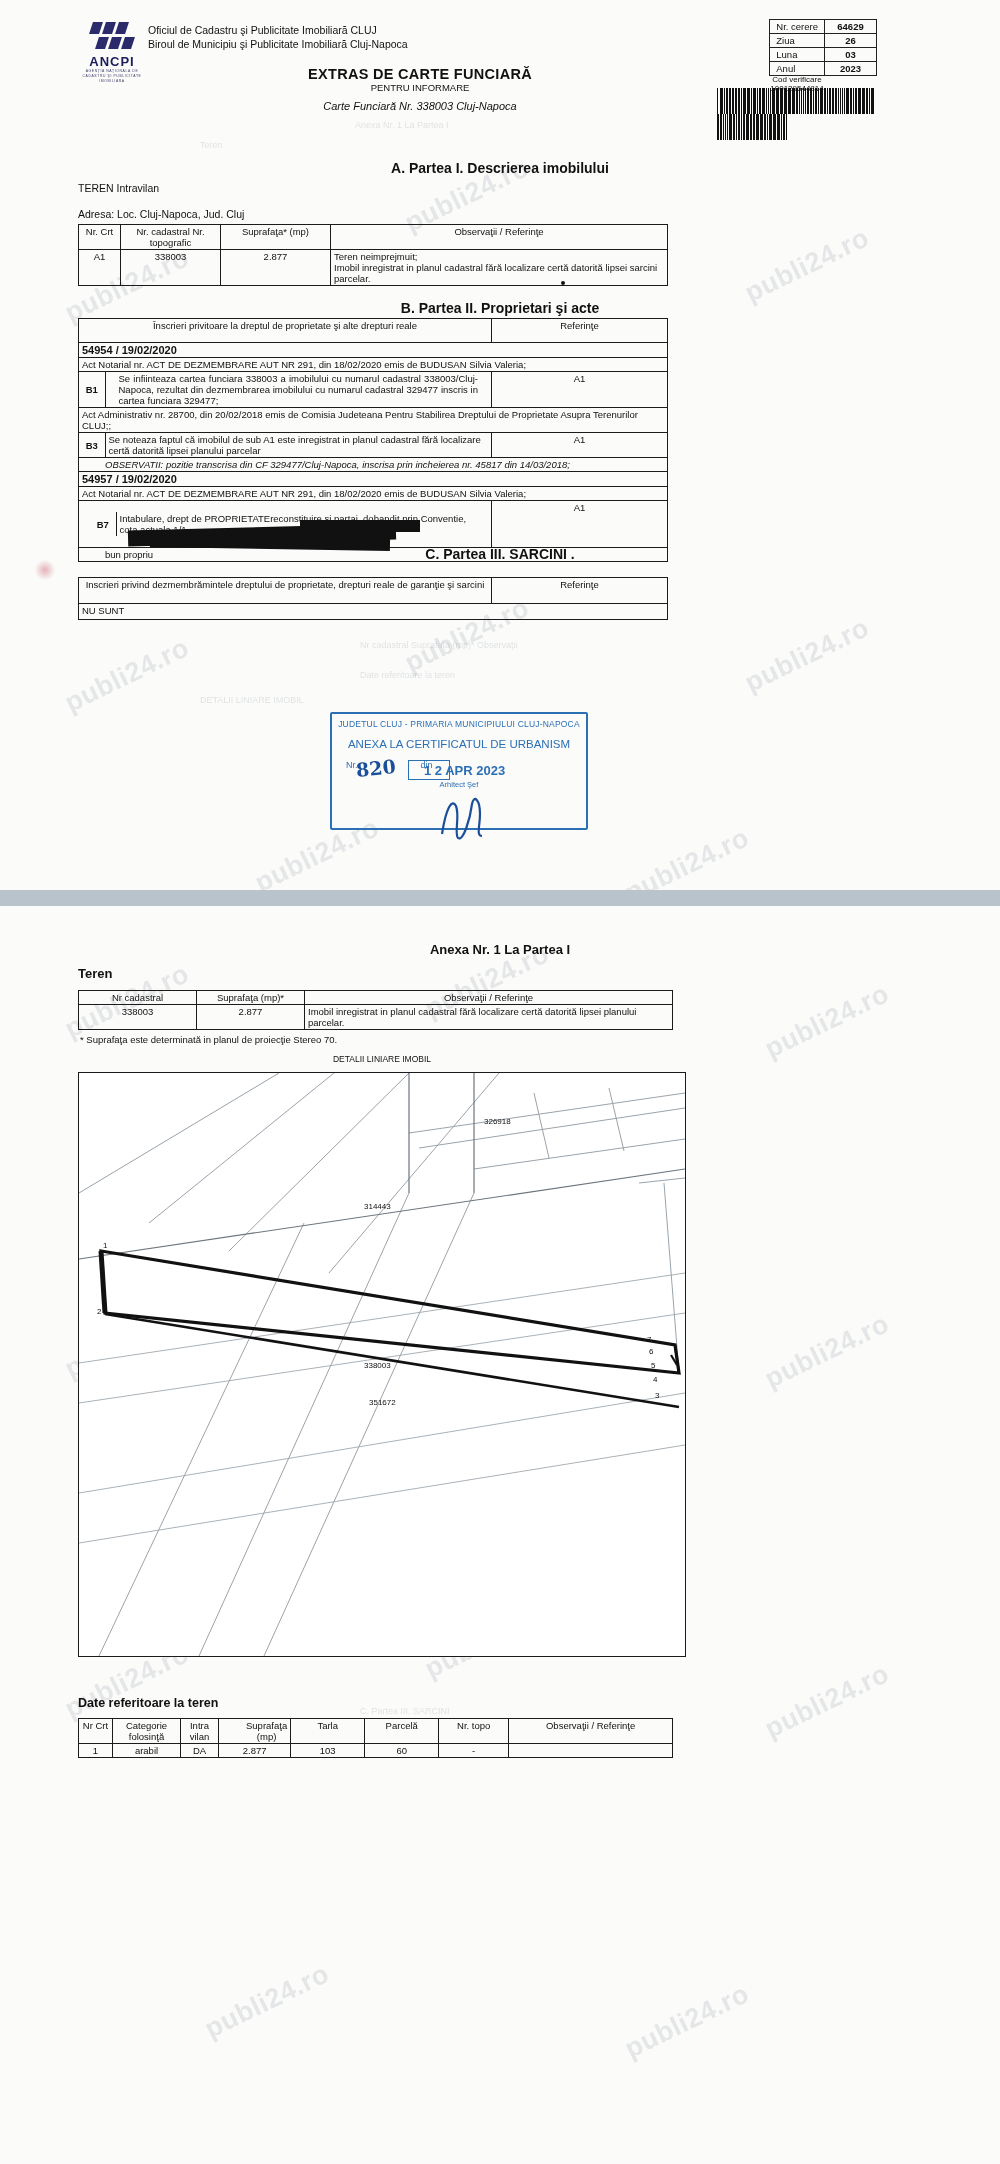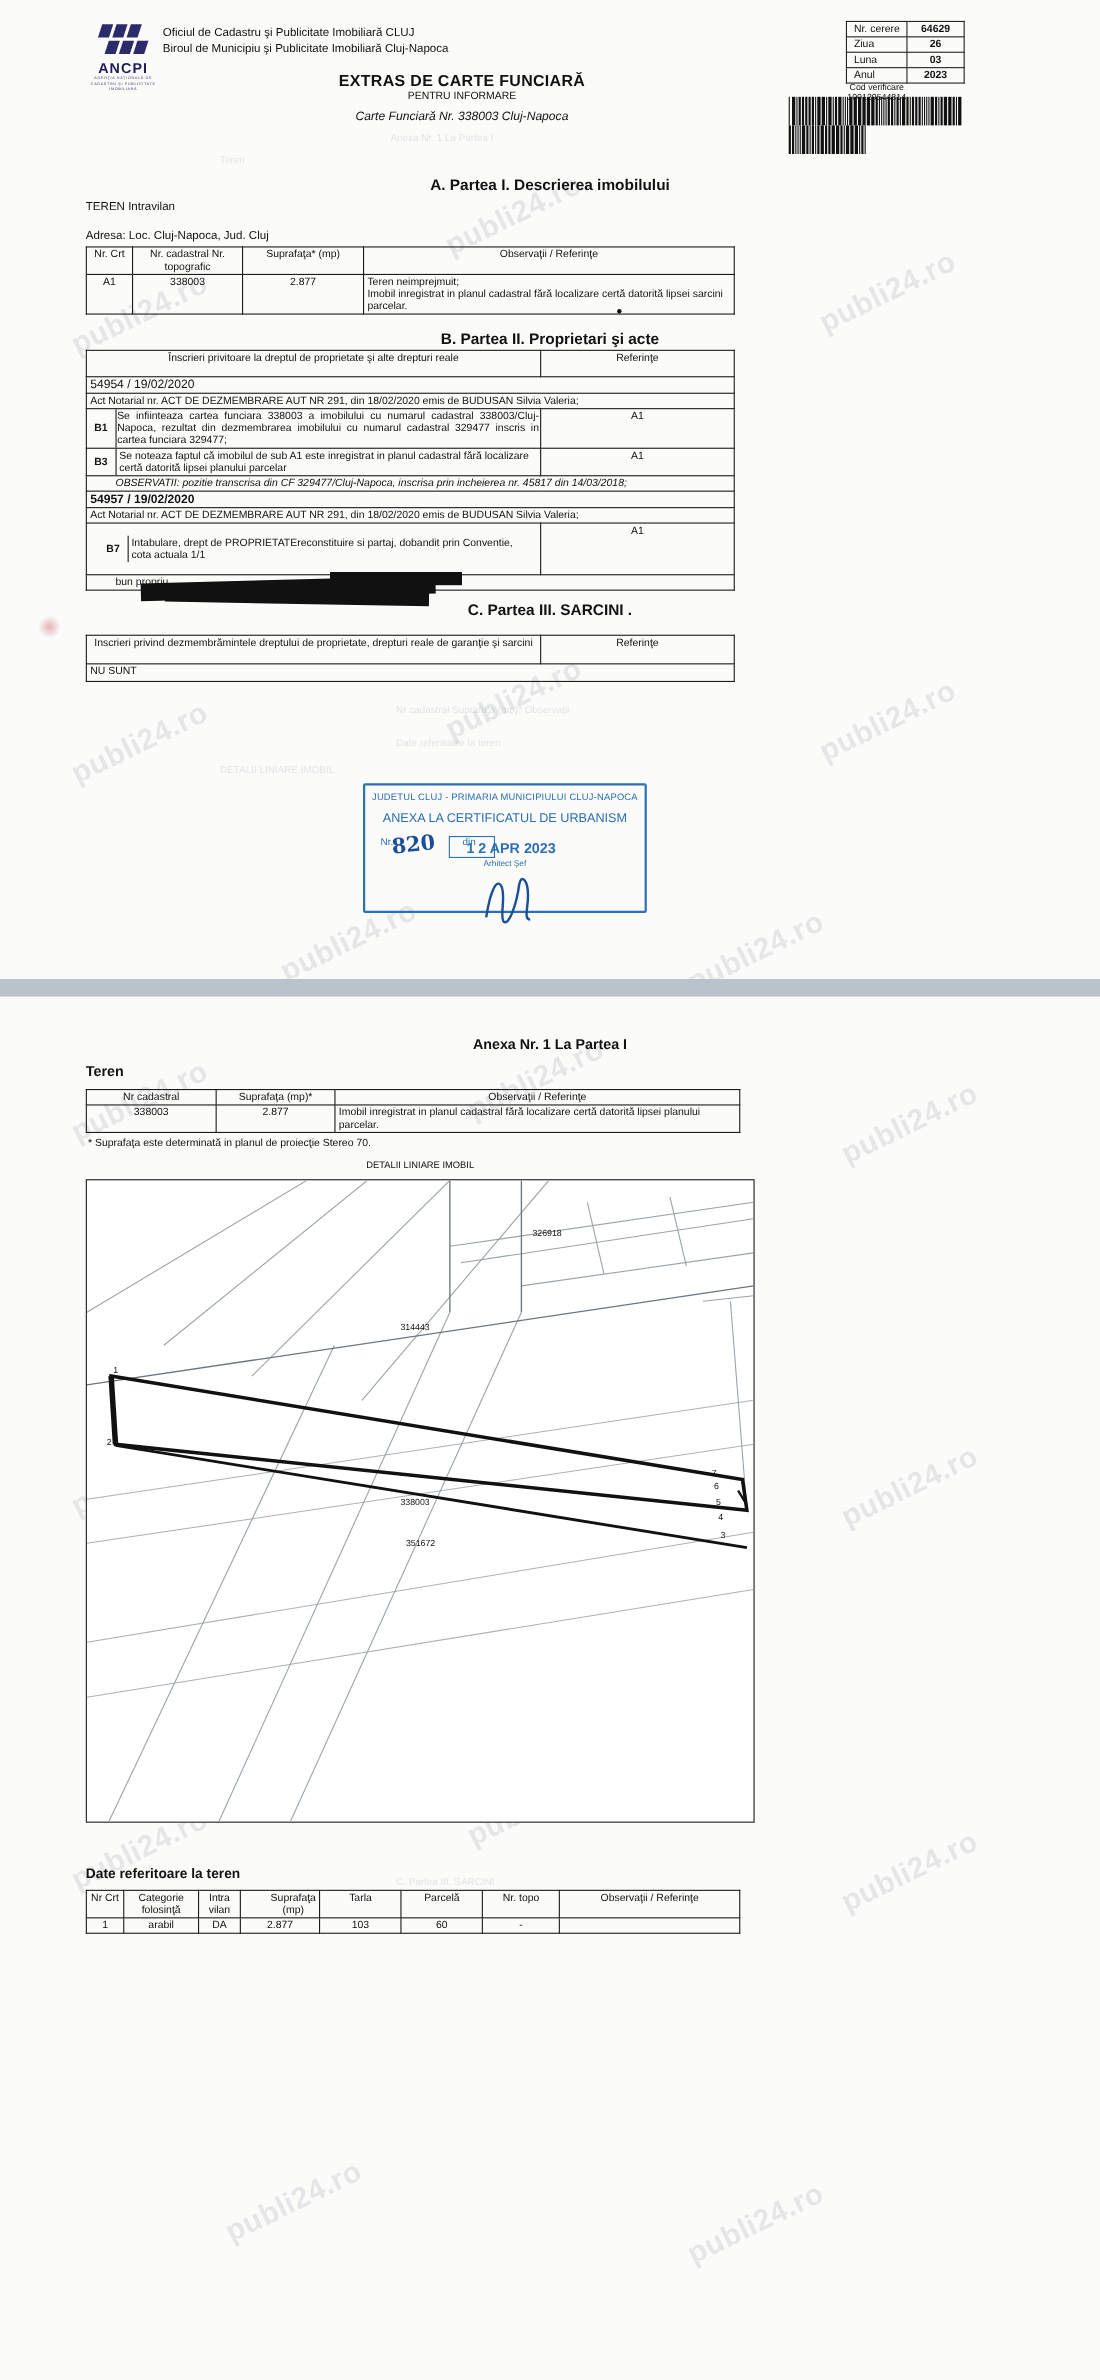--- a/index.html
+++ b/index.html
@@ -197,37 +197,40 @@
 
   <h2 class="sec" style="top:300px;">B. Partea II. Proprietari şi acte</h2>
 
   <table class="grid" style="left:78px; top:318px; width:590px;">
     <tbody>
         <tr>
       <th style="height:24px;">Înscrieri privitoare la dreptul de proprietate şi alte drepturi reale</th>
       <th style="width:176px;">Referinţe</th>
     </tr>
     <tr>
-      <td colspan="2" style="font-weight:normal;font-size:11px;">54954 / 19/02/2020</td>
+      <td colspan="2" style="font-weight:bold;font-size:11px;">54954 / 19/02/2020</td>
     </tr>
     <tr>
       <td colspan="2">Act Notarial  nr. ACT DE DEZMEMBRARE AUT NR 291, din 18/02/2020 emis de BUDUSAN Silvia Valeria;</td>
     </tr>
     <tr>
       <td style="padding:0;">
         <table style="border-collapse:collapse; width:100%; border:0;">
           <tbody>
                 <tr>
             <td style="width:26px; border:0; border-right:1px solid #1b1b1b; text-align:center; vertical-align:middle; font-weight:bold;">B1</td>
-            <td style="border:0; padding:1px 1px; text-align:justify;">Se infiinteaza  cartea  funciara  338003  a  imobilului  cu  numarul cadastral 338003/Cluj-Napoca, rezultat din dezmembrarea imobilului cu numarul cadastral 329477 inscris in cartea funciara 329477;</td>
+            <td style="border:0; padding:1px 13px; text-align:justify;">Se infiinteaza  cartea  funciara  338003  a  imobilului  cu  numarul cadastral 338003/Cluj-Napoca, rezultat din dezmembrarea imobilului cu numarul cadastral 329477 inscris in cartea funciara 329477;</td>
           </tr>
         </tbody>
             </table>
       </td>
       <td class="ctr" style="vertical-align:top;">A1</td>
+    </tr>
+    <tr>
+      <td colspan="2">Act Administrativ   nr. 28700, din 20/02/2018 emis de Comisia Judeteana Pentru Stabilirea Dreptului de Proprietate Asupra Terenurilor CLUJ;;</td>
     </tr>
     <tr>
       <td style="padding:0;">
         <table style="border-collapse:collapse; width:100%; border:0;">
           <tbody>
                 <tr>
             <td style="width:26px; border:0; border-right:1px solid #1b1b1b; text-align:center; vertical-align:middle; font-weight:bold;">B3</td>
             <td style="border:0; padding:1px 3px;">Se noteaza faptul că imobilul de sub A1 este inregistrat in planul cadastral fără localizare certă datorită lipsei planului parcelar</td>
           </tr>
         </tbody>

